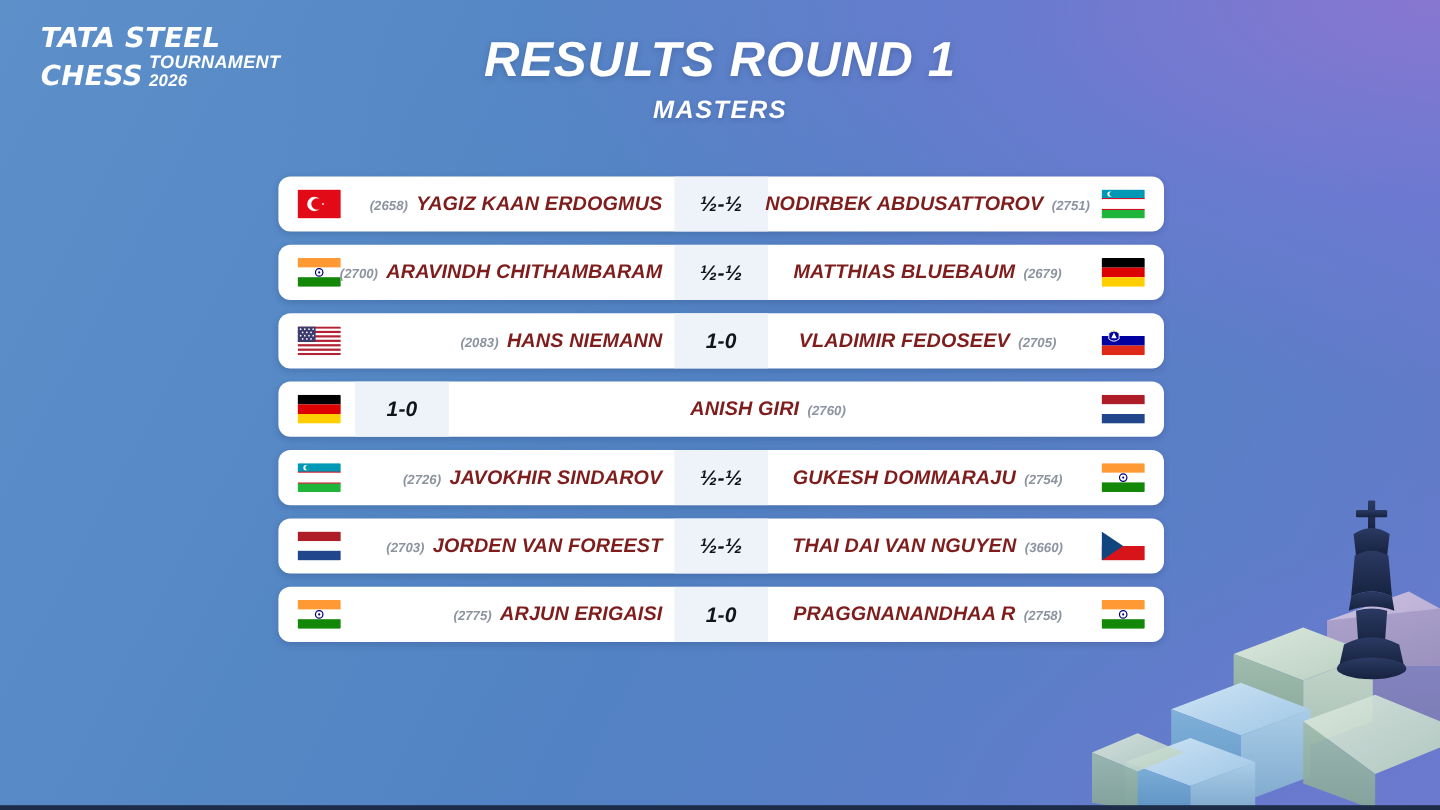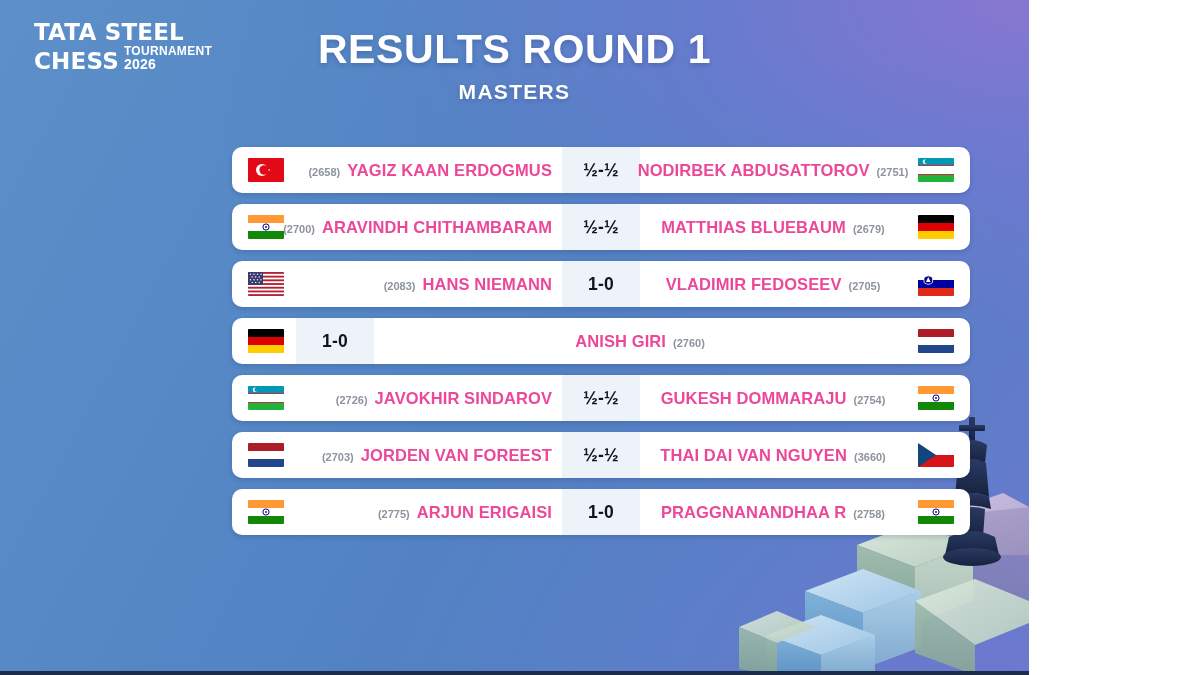--- a/index.html
+++ b/index.html
@@ -1,26 +1,27 @@
 <!DOCTYPE html>
 <html><head>
 <meta charset="utf-8">
 <style>
   * { box-sizing: border-box; margin: 0; padding: 0; }
   html, body {
     width: 1200px; height: 675px; overflow: hidden;
     font-family: "Liberation Sans", sans-serif;
   }
   #stage {
-    position: relative; width: 1029px; height: 675px;
+    position: relative; width: 1200px; height: 675px;
     background:
       radial-gradient(120% 95% at 100% 0%, rgba(140,118,210,0.92) 0%, rgba(120,118,215,0.55) 26%, rgba(90,120,200,0.12) 52%, rgba(80,130,196,0) 70%),
       radial-gradient(90% 80% at 92% 100%, rgba(110,120,210,0.55) 0%, rgba(90,125,205,0.18) 42%, rgba(80,132,198,0) 68%),
       linear-gradient(118deg, #5d90c9 0%, #5689c6 26%, #5282c3 52%, #5a7fc6 76%, #6a79cb 100%);
     overflow: hidden;
+    font-style: italic;
   }
   #stage::after {
     content: ""; position: absolute; left: 0; right: 0; bottom: 0; height: 4px;
     background: #1d2c49; z-index: 40;
   }
 
   
   .logo {
     position: absolute; left: 34px; top: 22px; z-index: 25;
     color: #ffffff; line-height: 0.93; user-select: none;
@@ -28,21 +29,21 @@
   .logo-l1 {
     font-size: 23px; font-weight: 700; letter-spacing: 0.2px;
     font-family: "DejaVu Sans", sans-serif;
   }
   .logo-l2row { display: flex; align-items: flex-end; gap: 5px; margin-top: 2px; }
   .logo-l2 {
     font-size: 23px; font-weight: 700; letter-spacing: 0.2px;
     font-family: "DejaVu Sans", sans-serif;
   }
   .logo-sub { display: flex; flex-direction: column; line-height: 1.0; padding-bottom: 1px; }
-  .logo-tourn { font-size: 12px; font-weight: 700; letter-spacing: 0.3px; }
+  .logo-tourn { font-size: 15px; font-weight: 700; letter-spacing: 0.3px; }
   .logo-year  { font-size: 14px; font-weight: 700; letter-spacing: 0.2px; }
 
   
   .heading { position: absolute; left: 0; right: 0; top: 26px; text-align: center; z-index: 25; }
   .heading h1 {
     color: #ffffff; font-size: 41px; font-weight: 700; letter-spacing: 0.6px;
     text-shadow: 0 2px 5px rgba(30,50,95,0.28);
   }
   .heading h2 {
     color: #ffffff; font-size: 21px; font-weight: 700; letter-spacing: 1.3px;
@@ -68,21 +69,21 @@
   .flag { width: 36px; height: 24px; display: block; border-radius: 1px; }
 
   .side {
     flex: 1 1 0; display: flex; align-items: center; gap: 7px; min-width: 0;
     padding: 0 10px;
   }
   .side.white-side { justify-content: flex-end; }
   .side.black-side { justify-content: center; }
 
   .pname {
-    font-size: 16.5px; font-weight: 700; color: #ec4899;
+    font-size: 16.5px; font-weight: 700; color: #7f1d1d;
     letter-spacing: 0.1px; white-space: nowrap;
   }
   .prating {
     font-size: 11px; font-weight: 700; color: #8d949f;
     white-space: nowrap; position: relative; top: 2px;
   }
 
   .score {
     flex: none; width: 78px; height: 46px; display: flex;
     align-items: center; justify-content: center;

